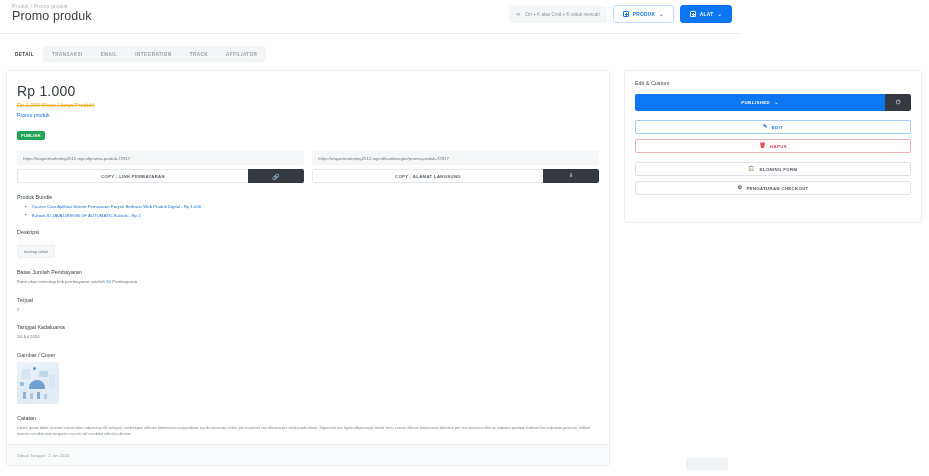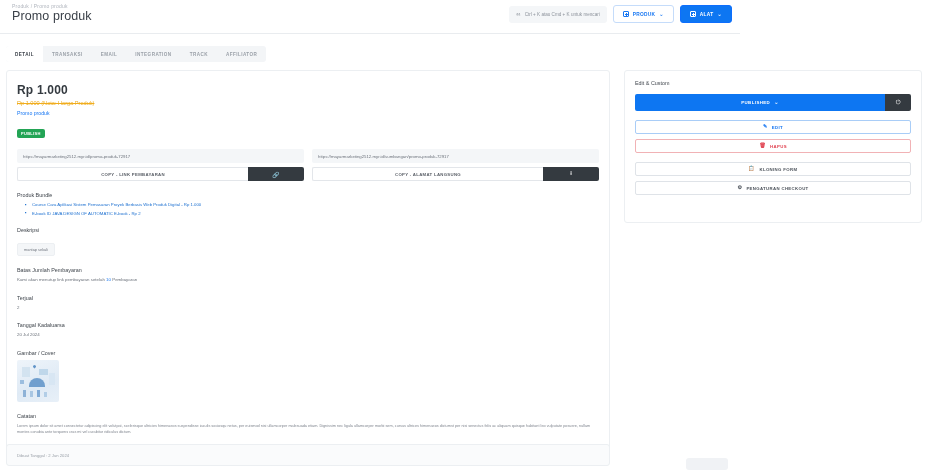--- a/index.html
+++ b/index.html
@@ -84,21 +84,21 @@
   
   .main-card {
     position: absolute; left: 6px; top: 70px;
     width: 604px; height: 380px;
     background: #fff;
     border: 1px solid #eceff2;
     border-radius: 3px;
   }
   .inner { padding: 12px 10px 0 10px; }
 
-  .price-main { font-size: 12px; color: #343a40; margin-bottom: 3px; letter-spacing:.2px;font-weight:bold;}
+  .price-main { font-size: 14px; color: #343a40; margin-bottom: 3px; letter-spacing:.2px;}
   .price-strike {
     font-size: 5.6px; color: #f0ad1e; text-decoration: line-through;
     margin-bottom: 4px;
   }
   .promo-link { font-size: 5.2px; color: #1877f2; margin-bottom: 5px; }
   .badge-status {
     display: inline-block; background: #23a455; color: #fff;
     font-size: 4px; font-weight: 700; letter-spacing: .3px;
     padding: 2px 4px; border-radius: 2px; margin-bottom: 9px;
   }

